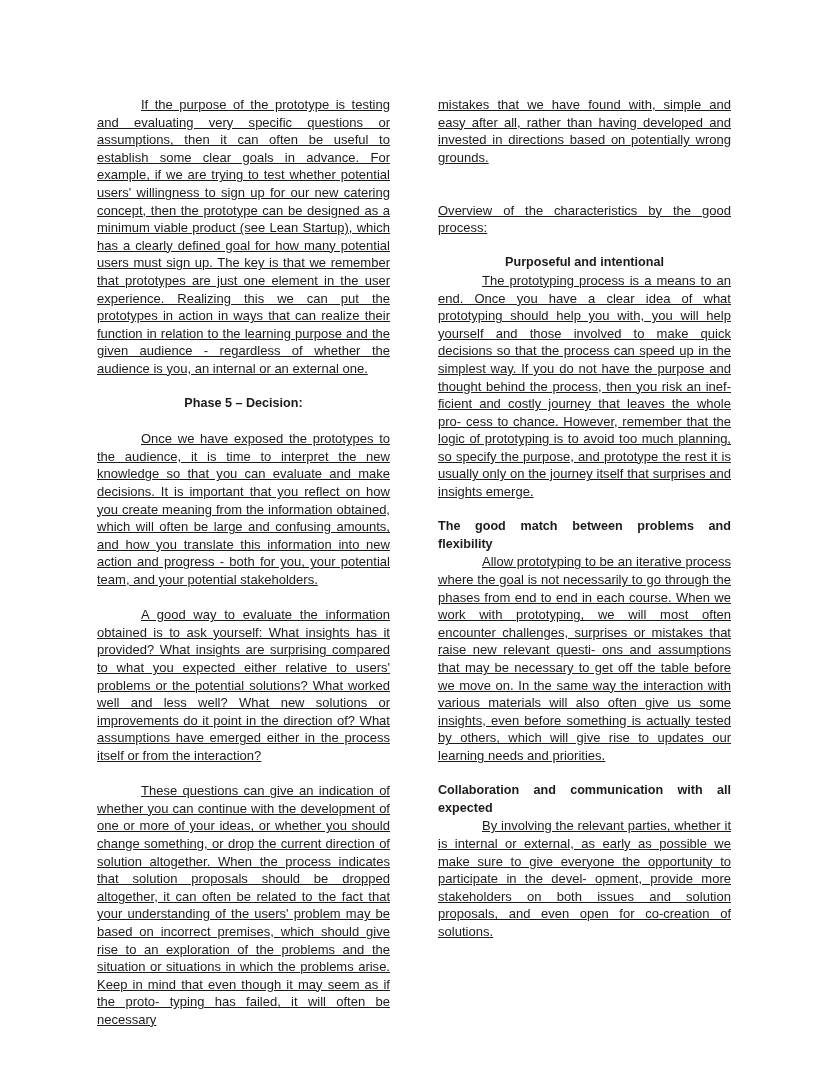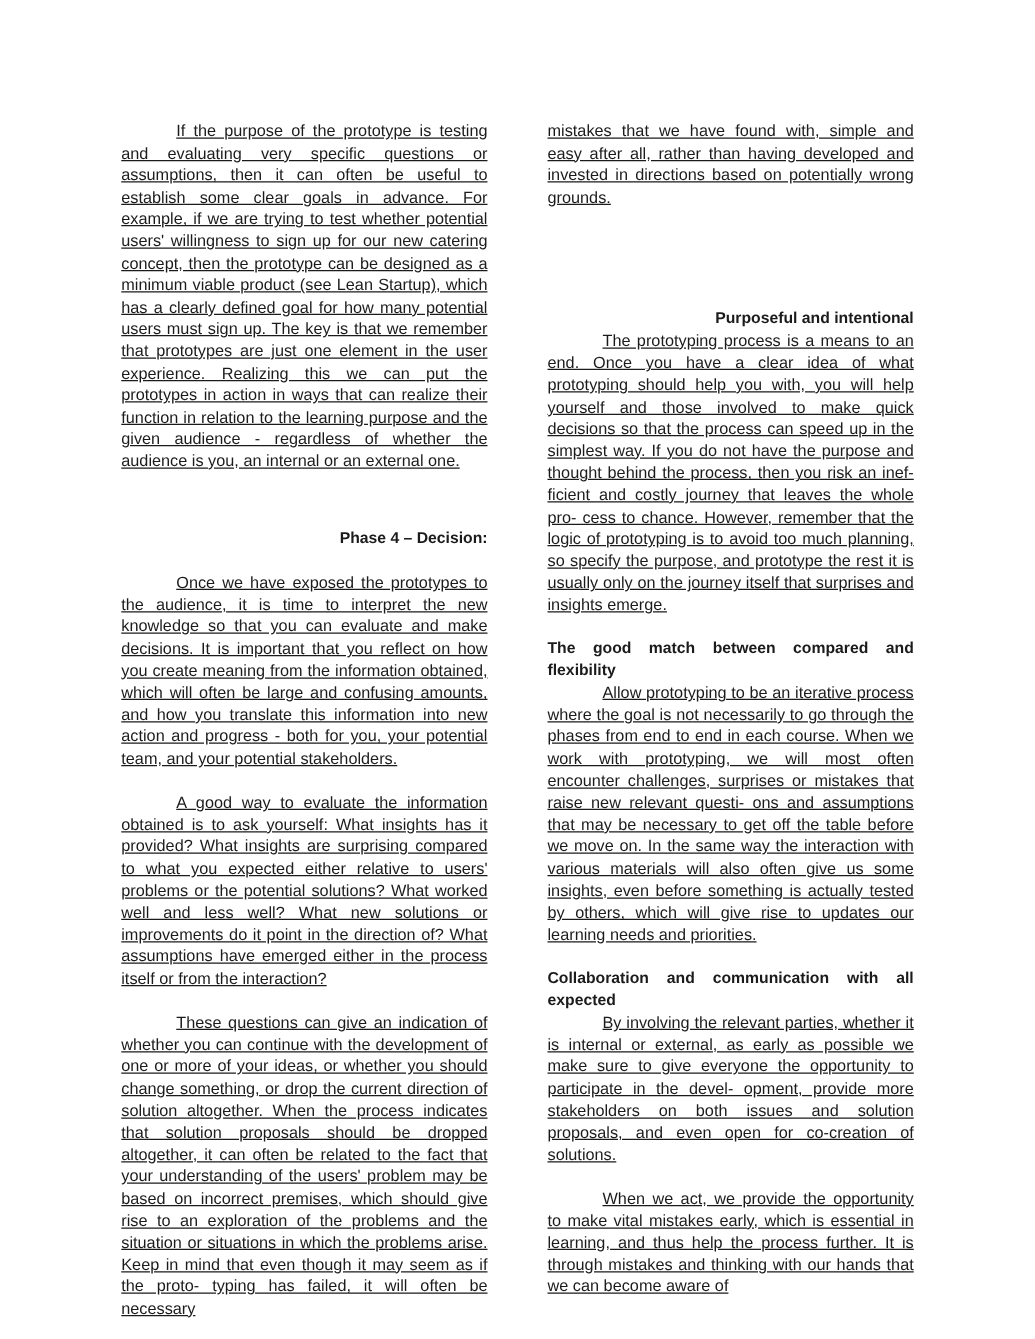--- a/index.html
+++ b/index.html
@@ -45,40 +45,39 @@
   }
   p.heading {
     margin: 0;
     font-size: 12.6px;
     line-height: 17.6px;
     font-weight: bold;
     text-align: justify;
     text-justify: inter-word;
   }
   p.heading.noindent {
-    text-align: right;
-    margin-top: 27px;
+    text-align: center;
   }
   
   .gap-1 { height: 17.6px; }
   .gap-2 { height: 35.2px; }
 </style>
 </head>
 <body>
 
 <div class="page">
   <div class="columns">
 
     <div class="column">
 
       <p class="para indent">If the purpose of the prototype is testing and evaluating very specific questions or assumptions, then it can often be useful to establish some clear goals in advance. For example, if we are trying to test whether potential users' willingness to sign up for our new catering concept, then the prototype can be designed as a minimum viable product (see Lean Startup), which has a clearly defined goal for how many potential users must sign up. The key is that we remember that prototypes are just one element in the user experience. Realizing this we can put the prototypes in action in ways that can realize their function in relation to the learning purpose and the given audience - regardless of whether the audience is you, an internal or an external one.</p>
 
       <div class="gap-1"></div>
 
-      <p class="heading noindent">Phase 4 – Decision:</p>
+      <p class="heading noindent">Phase 5 – Decision:</p>
 
       <div class="gap-1"></div>
 
       <p class="para indent">Once we have exposed the prototypes to the audience, it is time to interpret the new knowledge so that you can evaluate and make decisions. It is important that you reflect on how you create meaning from the information obtained, which will often be large and confusing amounts, and how you translate this information into new action and progress - both for you, your potential team, and your potential stakeholders.</p>
 
       <div class="gap-1"></div>
 
       <p class="para indent">A good way to evaluate the information obtained is to ask yourself: What insights has it provided? What insights are surprising compared to what you expected either relative to users' problems or the potential solutions? What worked well and less well? What new solutions or improvements do it point in the direction of? What assumptions have emerged either in the process itself or from the interaction?</p>
 
       <div class="gap-1"></div>
@@ -86,40 +85,40 @@
       <p class="para indent">These questions can give an indication of whether you can continue with the development of one or more of your ideas, or whether you should change something, or drop the current direction of solution altogether. When the process indicates that solution proposals should be dropped altogether, it can often be related to the fact that your understanding of the users' problem may be based on incorrect premises, which should give rise to an exploration of the problems and the situation or situations in which the problems arise. Keep in mind that even though it may seem as if the proto- typing has failed, it will often be necessary</p>
 
     </div>
 
     <div class="column">
 
       <p class="para">mistakes that we have found with, simple and easy after all, rather than having developed and invested in directions based on potentially wrong grounds.</p>
 
       <div class="gap-2"></div>
 
+      <p class="para">Overview of the characteristics by the good process:</p>
 
       <div class="gap-1"></div>
 
       <p class="heading noindent">Purposeful and intentional</p>
 
       <p class="para indent">The prototyping process is a means to an end. Once you have a clear idea of what prototyping should help you with, you will help yourself and those involved to make quick decisions so that the process can speed up in the simplest way. If you do not have the purpose and thought behind the process, then you risk an inef-ficient and costly journey that leaves the whole pro- cess to chance. However, remember that the logic of prototyping is to avoid too much planning, so specify the purpose, and prototype the rest it is usually only on the journey itself that surprises and insights emerge.</p>
 
       <div class="gap-1"></div>
 
-      <p class="heading">The good match between compared and flexibility</p>
+      <p class="heading">The good match between problems and flexibility</p>
 
       <p class="para indent">Allow prototyping to be an iterative process where the goal is not necessarily to go through the phases from end to end in each course. When we work with prototyping, we will most often encounter challenges, surprises or mistakes that raise new relevant questi- ons and assumptions that may be necessary to get off the table before we move on. In the same way the interaction with various materials will also often give us some insights, even before something is actually tested by others, which will give rise to updates our learning needs and priorities.</p>
 
       <div class="gap-1"></div>
 
       <p class="heading">Collaboration and communication with all expected</p>
 
       <p class="para indent">By involving the relevant parties, whether it is internal or external, as early as possible we make sure to give everyone the opportunity to participate in the devel- opment, provide more stakeholders on both issues and solution proposals, and even open for co-creation of solutions.</p>
 
       <div class="gap-1"></div>
 
 
-      <p class="para indent">When we act, we provide the opportunity to make vital mistakes early, which is essential in learning, and thus help the process further. It is through mistakes and thinking with our hands that we can become aware of</p>
 
     </div>
 
   </div>
 </div>
 
 </body></html>

